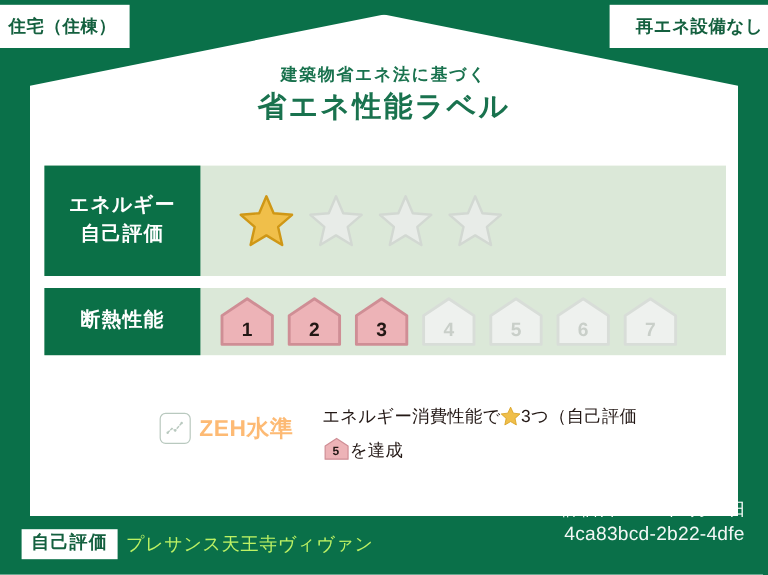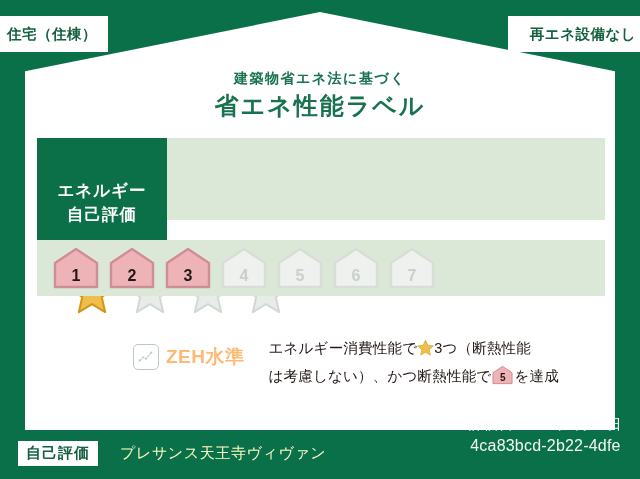--- a/index.html
+++ b/index.html
@@ -31,40 +31,40 @@
     top: 12px;
     width: 590px;
     height: 418px;
     background: #ffffff;
     clip-path: polygon(0% 100%, 0% 14.2%, 50% 0%, 100% 14.2%, 100% 100%);
   }
 
   
   .corner-tab {
     position: absolute;
-    top: 16px;
+    top: 4px;
     background: #ffffff;
     height: 36px;
     display: flex;
     align-items: center;
     justify-content: center;
     color: #14603f;
     font-weight: bold;
     font-size: 14.5px;
     letter-spacing: 0.5px;
     white-space: nowrap;
   }
   #tab-left  { left: 0;  width: 108px; padding-right: 4px; }
   #tab-right { right: 0; width: 132px; padding-left: 18px; }
 
   
   #title-block {
     position: absolute;
     left: 0;
-    top: 70px;
+    top: 54px;
     width: 640px;
     text-align: center;
     color: #19724e;
     pointer-events: none;
   }
   #title-sub {
     font-size: 14px;
     font-weight: bold;
     letter-spacing: 1.5px;
     line-height: 1.2;
@@ -79,21 +79,21 @@
 
   
   .metric-row {
     position: absolute;
     left: 37px;
     width: 568px;
     background: #dbe8d8;
     display: flex;
     align-items: stretch;
   }
-  #row-energy    { top: 138px; height: 82px; flex-direction: column; }
+  #row-energy    { top: 138px; height: 92px; }
   #row-insulation{ top: 240px; height: 56px; }
 
   .metric-label {
     width: 130px;
     flex: 0 0 130px;
     background: #0b7047;
     color: #ffffff;
     font-weight: bold;
     font-size: 16.5px;
     letter-spacing: 1px;
@@ -217,25 +217,24 @@
     background: #ffffff;
     color: #14603f;
     font-weight: bold;
     font-size: 15px;
     letter-spacing: 1px;
     padding: 4px 8px 5px 8px;
     line-height: 1.1;
     white-space: nowrap;
   }
   #building-name {
-    color: #fef9c3;
+    color: #bef264;
     font-size: 15px;
     letter-spacing: 0.6px;
     white-space: nowrap;
-    margin-left: 15px;
   }
 
   #footer-right {
     position: absolute;
     right: 18px;
     bottom: 24px;
     text-align: center;
     color: #ffffff;
   }
   #eval-date {
@@ -287,20 +286,23 @@
               <polygon points="22,3 27.3,15.4 40.8,16.6 30.6,25.5 33.6,38.7 22,31.7 10.4,38.7 13.4,25.5 3.2,16.6 16.7,15.4" fill="#e8ece8" stroke="#d2d8d2" stroke-width="1.8" stroke-linejoin="round"></polygon>
             </svg></span>
           <span class="star"><svg width="50" height="48" viewBox="0 0 44 42" aria-hidden="true">
               <polygon points="22,3 27.3,15.4 40.8,16.6 30.6,25.5 33.6,38.7 22,31.7 10.4,38.7 13.4,25.5 3.2,16.6 16.7,15.4" fill="#e8ece8" stroke="#d2d8d2" stroke-width="1.8" stroke-linejoin="round"></polygon>
             </svg></span>
         </div>
     </div>
   </div>
 
   <div class="metric-row" id="row-insulation">
+    <div class="metric-label">
+      <span>断熱性能</span>
+    </div>
     <div class="metric-value">
       <div class="houses" id="house-container">
           <div class="house-badge on">
             <svg viewBox="0 0 50 44" aria-hidden="true">
               <path d="M4,41 L4,17 L25,3 L46,17 L46,41 Z" fill="#edb3b7" stroke="#cf8e95" stroke-width="2.4" stroke-linejoin="round"></path>
             </svg>
             <span class="house-num">1</span>
           </div>
           <div class="house-badge on">
             <svg viewBox="0 0 50 44" aria-hidden="true">
@@ -351,22 +353,22 @@
           <circle cx="10" cy="12" r="1.1" fill="#b9c9bf"></circle>
           <circle cx="16" cy="5" r="1.1" fill="#b9c9bf"></circle>
         </svg>
       </span>
       <span id="zeh-text">ZEH水準</span>
     </div>
     <div id="zeh-desc">
       <span>エネルギー消費性能で</span><span class="inline-star">
         <svg width="17" height="17" viewBox="0 0 40 40" aria-hidden="true">
           <polygon points="20,3 25.4,14.8 38.4,16.3 28.7,25.1 31.3,37.9 20,31.4 8.7,37.9 11.3,25.1 1.6,16.3 14.6,14.8" fill="#f0bf4a" stroke="#d79f1d" stroke-width="1.6" stroke-linejoin="round"></polygon>
-        </svg></span><span>3つ（断熱性能</span><br>
-      <span>は考慮しない）、かつ断熱性能で</span><span class="inline-house">
+        </svg></span><span>3つ（自己評価</span><br>
+      <span class="inline-house">
         <svg viewBox="0 0 50 44" aria-hidden="true">
           <path d="M4,41 L4,17 L25,3 L46,17 L46,41 Z" fill="#edb3b7" stroke="#cf8e95" stroke-width="2.2" stroke-linejoin="round"></path>
         </svg>
         <span>5</span></span><span>を達成</span>
     </div>
   </div>
 
   <div id="footer-left">
     <span id="self-eval-badge">自己評価</span>
     <span id="building-name">プレサンス天王寺ヴィヴァン</span>

